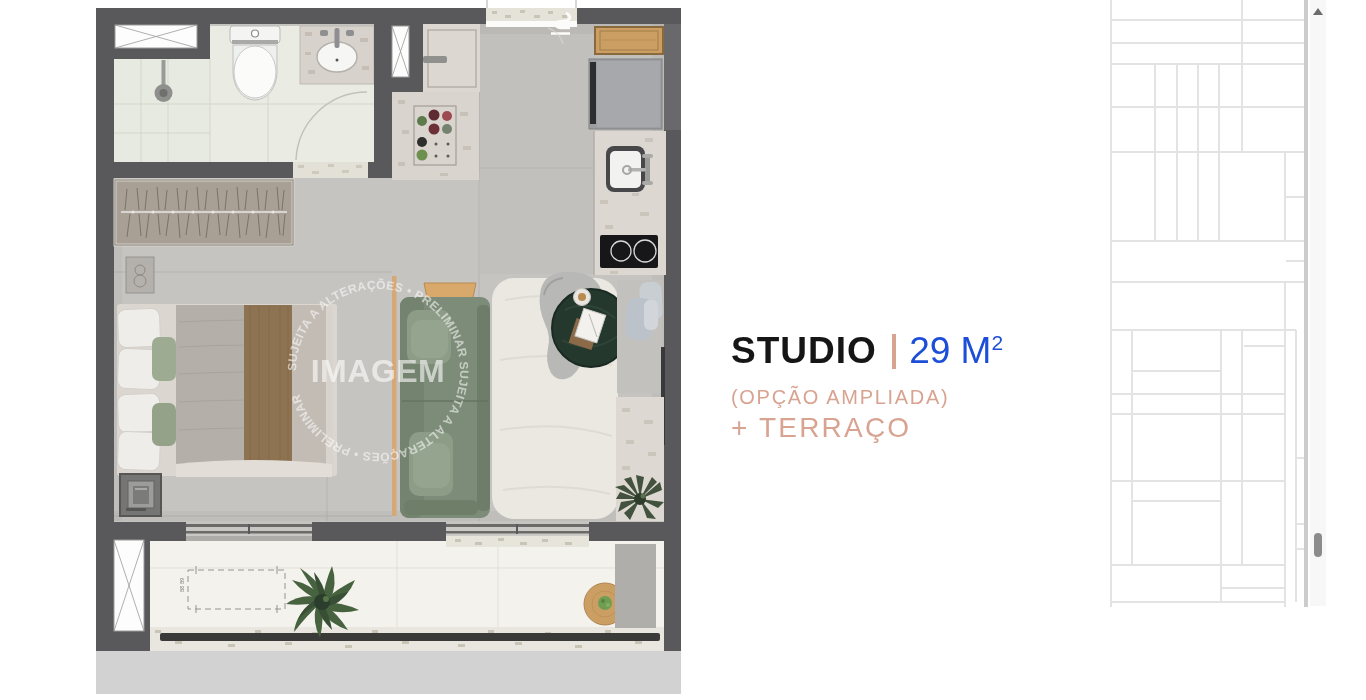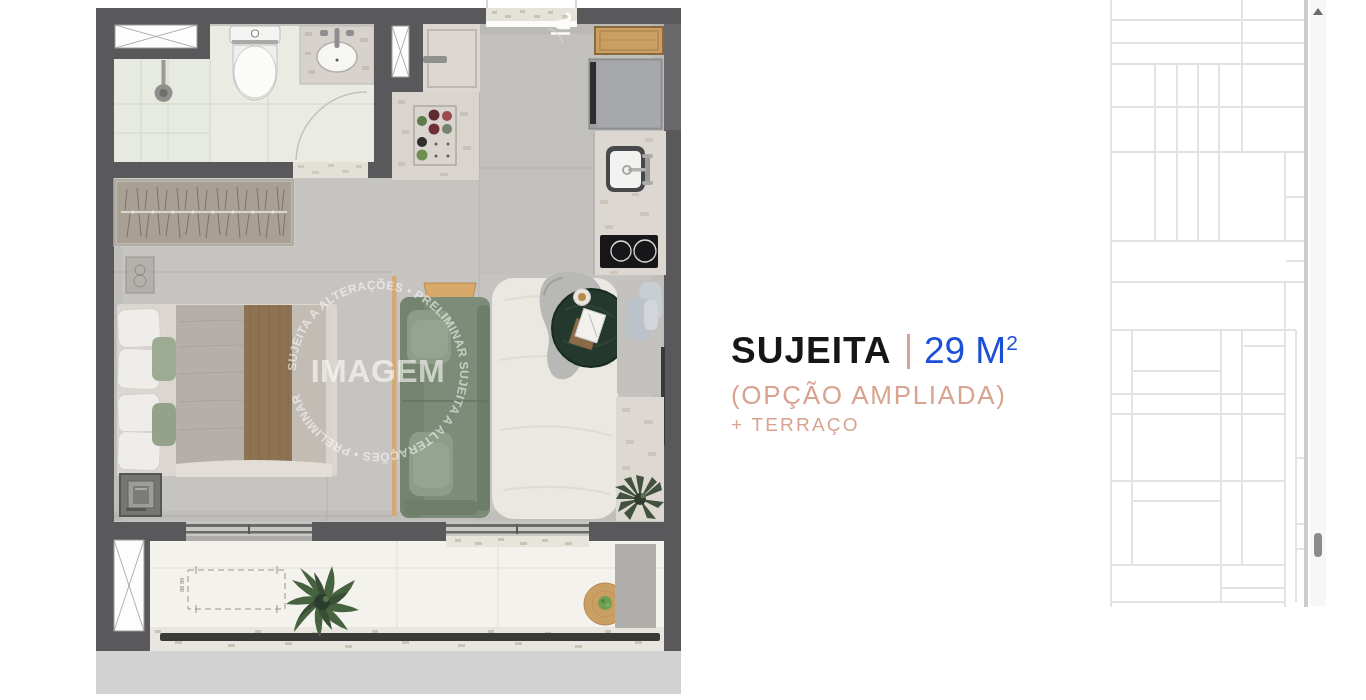--- a/index.html
+++ b/index.html
@@ -510,28 +510,28 @@
     <path id="wmc" d="M 296 371 A 82 82 0 1 1 460 371 A 82 82 0 1 1 296 371"></path>
   </defs>
   <text font-size="12" font-weight="bold" fill="#ffffff" opacity="0.55" letter-spacing="0.4">
     <textPath href="#wmc">SUJEITA A ALTERAÇÕES • PRELIMINAR  SUJEITA A ALTERAÇÕES • PRELIMINAR</textPath>
   </text>
 </svg>
 
 <div class="abs" style="left:731px;top:330px;width:360px;">
 
   <div style="position:relative;">
-    <span style="font-size:37px;font-weight:bold;color:#161616;letter-spacing:1px;">SUJEITA</span>
+    <span style="font-size:37px;font-weight:bold;color:#161616;letter-spacing:1px;">STUDIO</span>
     <span style="display:inline-block;width:3.5px;height:35px;background:#d9a48f;margin:0 9px 0 11px;vertical-align:-6px;"></span>
     <span style="font-size:37px;font-weight:normal;color:#1d4ed8;">29 M<sup style="font-size:21px;">2</sup></span>
   </div>
 
-  <div style="font-size:26px;color:#d8a390;letter-spacing:1.7px;margin-top:8px;">(OPÇÃO AMPLIADA)</div>
-
-  <div style="font-size:19px;color:#d8a390;letter-spacing:2.2px;margin-top:3px;">+ TERRAÇO</div>
+  <div style="font-size:20px;color:#d8a390;letter-spacing:1.7px;margin-top:14px;">(OPÇÃO AMPLIADA)</div>
+
+  <div style="font-size:28px;color:#d8a390;letter-spacing:2.2px;margin-top:3px;">+ TERRAÇO</div>
 </div>
 
 <svg class="abs" style="left:1110px;top:0" width="200" height="607" viewBox="0 0 200 607">
   <rect x="0" y="0" width="200" height="607" fill="#ffffff"></rect>
   <g stroke="#e3e3e3" stroke-width="2" fill="none">
 
     <line x1="1" y1="20" x2="194" y2="20"></line>
     <line x1="1" y1="43" x2="194" y2="43"></line>
     <line x1="1" y1="64" x2="194" y2="64"></line>
     <line x1="1" y1="107" x2="194" y2="107"></line>

